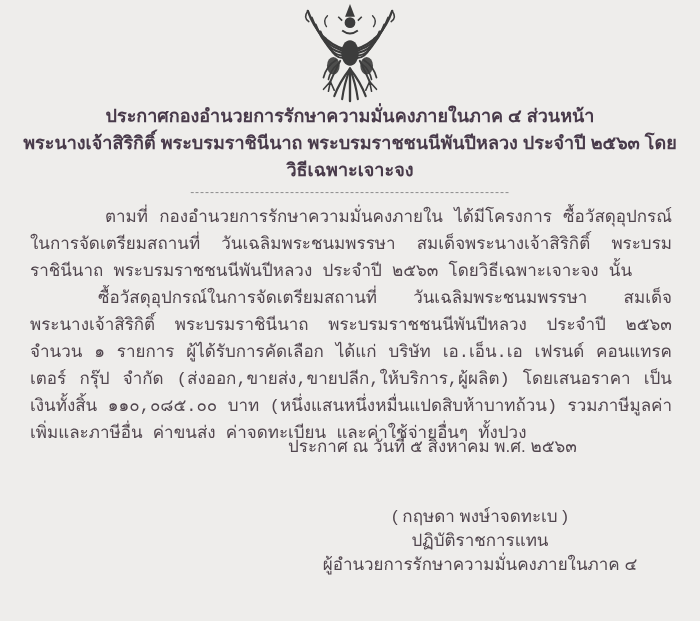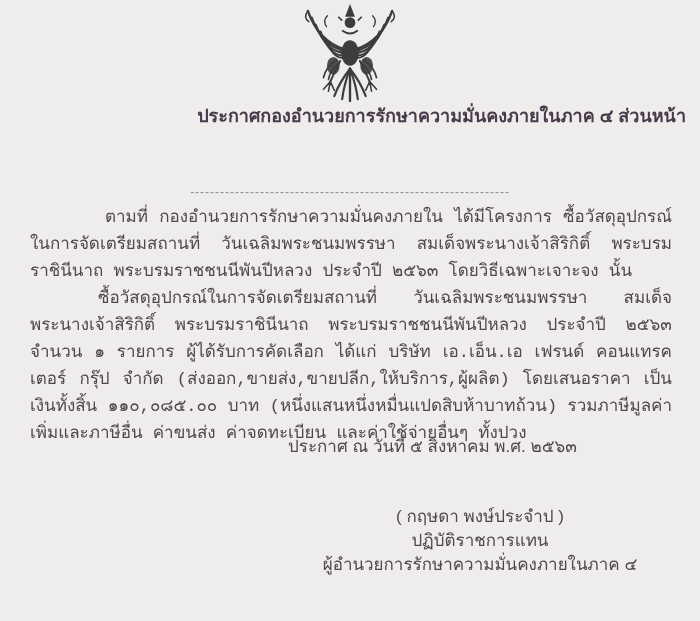--- a/index.html
+++ b/index.html
@@ -10,21 +10,21 @@
     font-family:"Liberation Sans","DejaVu Sans",sans-serif;
     overflow:hidden;
   }
   .emblem {
     position:absolute; top:4px; left:50%;
     transform:translateX(-50%);
     width:120px; height:102px;
   }
   .title-block {
     position:absolute; top:103px; left:14px; right:14px;
-    text-align:right;
+    text-align:center;
     font-weight:bold;
     font-size:18px; line-height:27px;
     color:#483a4a;
   }
   .divider {
     position:absolute; top:185px; left:0; width:100%;
     text-align:center;
     color:#8d8d8d;
     font-size:12px; letter-spacing:1px;
     white-space:nowrap;
@@ -99,30 +99,31 @@
         <path d="M60,66 Q54,82 52,97" stroke-width="2.2"></path>
         <path d="M60,66 L60,99" stroke-width="2.4"></path>
         <path d="M60,66 Q66,82 68,97" stroke-width="2.2"></path>
         <path d="M60,66 Q71,80 76,94" stroke-width="2.2"></path>
       </g>
     </svg>
   </div>
 
   <div class="title-block">
     <div>ประกาศกองอำนวยการรักษาความมั่นคงภายในภาค ๔ ส่วนหน้า</div>
+    <div>พระนางเจ้าสิริกิติ์ พระบรมราชินีนาถ พระบรมราชชนนีพันปีหลวง ประจำปี ๒๕๖๓ โดยวิธีเฉพาะเจาะจง</div>
   </div>
 
   <div class="divider">----------------------------------------------------------------</div>
 
   <div class="body-block">
     <p class="para-1">ตามที่ กองอำนวยการรักษาความมั่นคงภายใน ได้มีโครงการ ซื้อวัสดุอุปกรณ์ในการจัดเตรียมสถานที่ วันเฉลิมพระชนมพรรษา สมเด็จพระนางเจ้าสิริกิติ์ พระบรมราชินีนาถ พระบรมราชชนนีพันปีหลวง ประจำปี ๒๕๖๓ โดยวิธีเฉพาะเจาะจง  นั้น</p>
     <p class="para-2">ซื้อวัสดุอุปกรณ์ในการจัดเตรียมสถานที่ วันเฉลิมพระชนมพรรษา สมเด็จพระนางเจ้าสิริกิติ์ พระบรมราชินีนาถ พระบรมราชชนนีพันปีหลวง ประจำปี ๒๕๖๓ จำนวน ๑ รายการ ผู้ได้รับการคัดเลือก ได้แก่ บริษัท เอ.เอ็น.เอ เฟรนด์ คอนแทรคเตอร์ กรุ๊ป จำกัด (ส่งออก,ขายส่ง,ขายปลีก,ให้บริการ,ผู้ผลิต) โดยเสนอราคา เป็นเงินทั้งสิ้น ๑๑๐,๐๘๕.๐๐ บาท (หนึ่งแสนหนึ่งหมื่นแปดสิบห้าบาทถ้วน) รวมภาษีมูลค่าเพิ่มและภาษีอื่น ค่าขนส่ง ค่าจดทะเบียน และค่าใช้จ่ายอื่นๆ ทั้งปวง</p>
   </div>
 
   <div class="date-line">ประกาศ ณ วันที่  ๕ สิงหาคม พ.ศ. ๒๕๖๓</div>
 
   <div class="signature-block">
-    <div>( กฤษดา   พงษ์ประจำป )</div>
+    <div>( กฤษดา   พงษ์าจดทะเบ )</div>
     <div>ปฏิบัติราชการแทน</div>
     <div>ผู้อำนวยการรักษาความมั่นคงภายในภาค ๔</div>
   </div>
 
 </div>
 
 </body></html>

